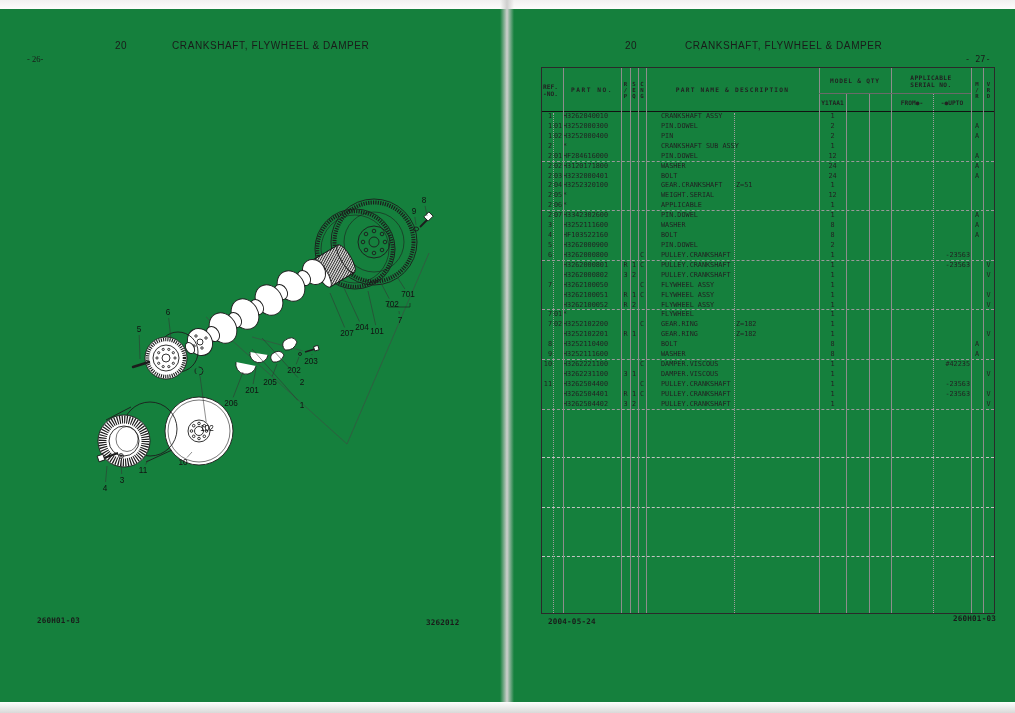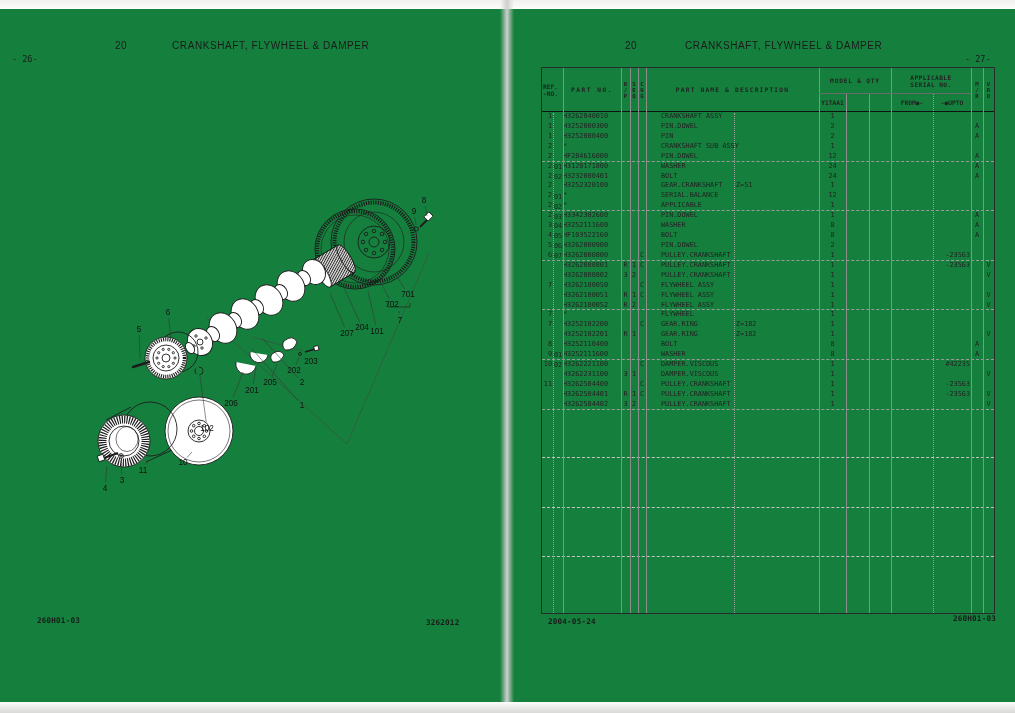--- a/index.html
+++ b/index.html
@@ -40,21 +40,21 @@
   .h-upto{grid-column:13;grid-row:2;}
   .h-mr{grid-column:14;grid-row:1/3;font-size:5.6px !important;line-height:6px !important;}
   .h-vrd{grid-column:15;grid-row:1/3;font-size:5.6px !important;line-height:6px !important;}
 
   .tbody{flex:0 0 auto;}
   .trow{display:grid;grid-template-columns:11px 10px 58px 9px 8px 8px 88px 85px 27px 23px 22px 42px 38px 12px 11px;
         height:9.93px;box-sizing:border-box;font-size:6.8px;line-height:9.9px;color:#222;white-space:nowrap;}
   .trow.group-end{border-bottom:1px dashed #9a9a9a;}
   .trow span{overflow:visible;}
   .c0{text-align:right;padding-right:1px;}
-  .c1{text-align:left;padding-left:1px;margin-top:41px;}
+  .c1{text-align:left;padding-left:1px;}
   .c2{}
   .c3,.c4,.c5{text-align:center;}
   .c6{text-align:left;padding-left:2px;margin-left:13px;}
   .c7{text-align:left;padding-left:2px;}
   .c8,.c9,.c10{text-align:center;}
   .c11{text-align:right;padding-right:2px;}
   .c12{text-align:right;padding-right:1px;}
   .c13,.c14{text-align:center;}
 
   .tfill{flex:1 1 auto;position:relative;}
@@ -71,21 +71,21 @@
 </style>
 </head>
 <body>
 
 <div class="sheet">
   <div class="scan-top"></div>
 
   <div class="page page-left">
     <div class="sec-num" style="left:115px;">20</div>
     <div class="page-title" style="left:172px;">CRANKSHAFT, FLYWHEEL &amp; DAMPER</div>
-    <div class="page-num" style="left:12px;">- 26-</div>
+    <div class="page-num" style="left:27px;font-family:Liberation Serif, serif;">- 26-</div>
 
     <svg width="507" height="713" viewBox="0 0 507 713" style="position:absolute;left:0;top:0;">
       <defs>
         <pattern id="knurl" width="2.2" height="2.2" patternUnits="userSpaceOnUse" patternTransform="rotate(60)">
           <rect width="2.2" height="2.2" fill="#e8e8e6"></rect>
           <line x1="0.5" y1="0" x2="0.5" y2="2.2" stroke="#2b2b2b" stroke-width="1"></line>
         </pattern>
       </defs>
       <g stroke="#1c1c1c" fill="none" stroke-width="0.9">
 
@@ -434,21 +434,21 @@
             <span class="c13"></span>
             <span class="c14"></span>
           </div>
           <div class="trow">
             <span class="c0">2</span>
             <span class="c1">05</span>
             <span class="c2">*</span>
             <span class="c3"></span>
             <span class="c4"></span>
             <span class="c5"></span>
-            <span class="c6">SERIAL.BALANCE</span>
+            <span class="c6">WEIGHT.SERIAL</span>
             <span class="c7"></span>
             <span class="c8">12</span>
             <span class="c9"></span>
             <span class="c10"></span>
             <span class="c11"></span>
             <span class="c12"></span>
             <span class="c13"></span>
             <span class="c14"></span>
           </div>
           <div class="trow group-end">

